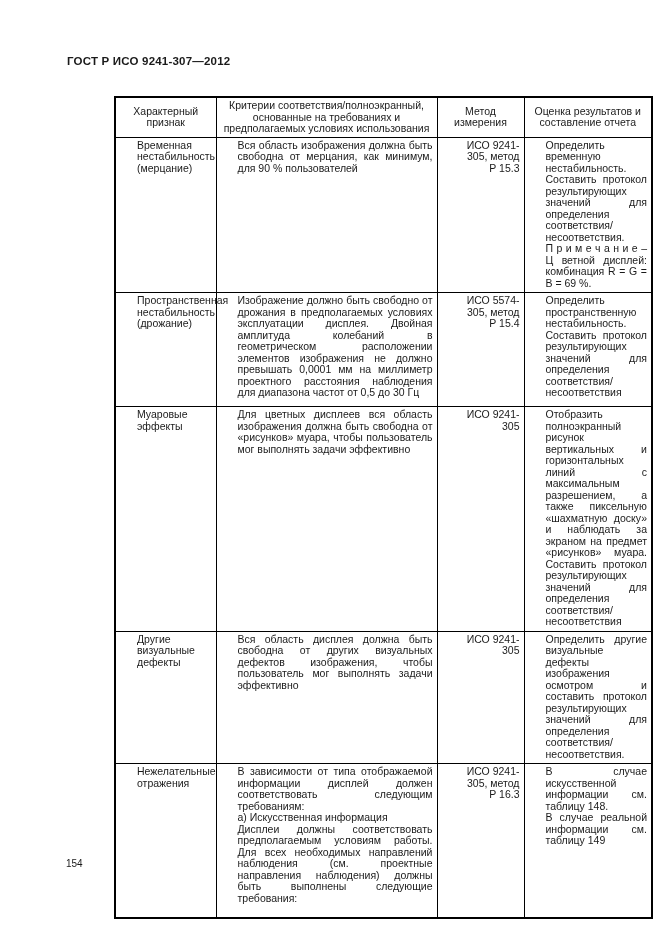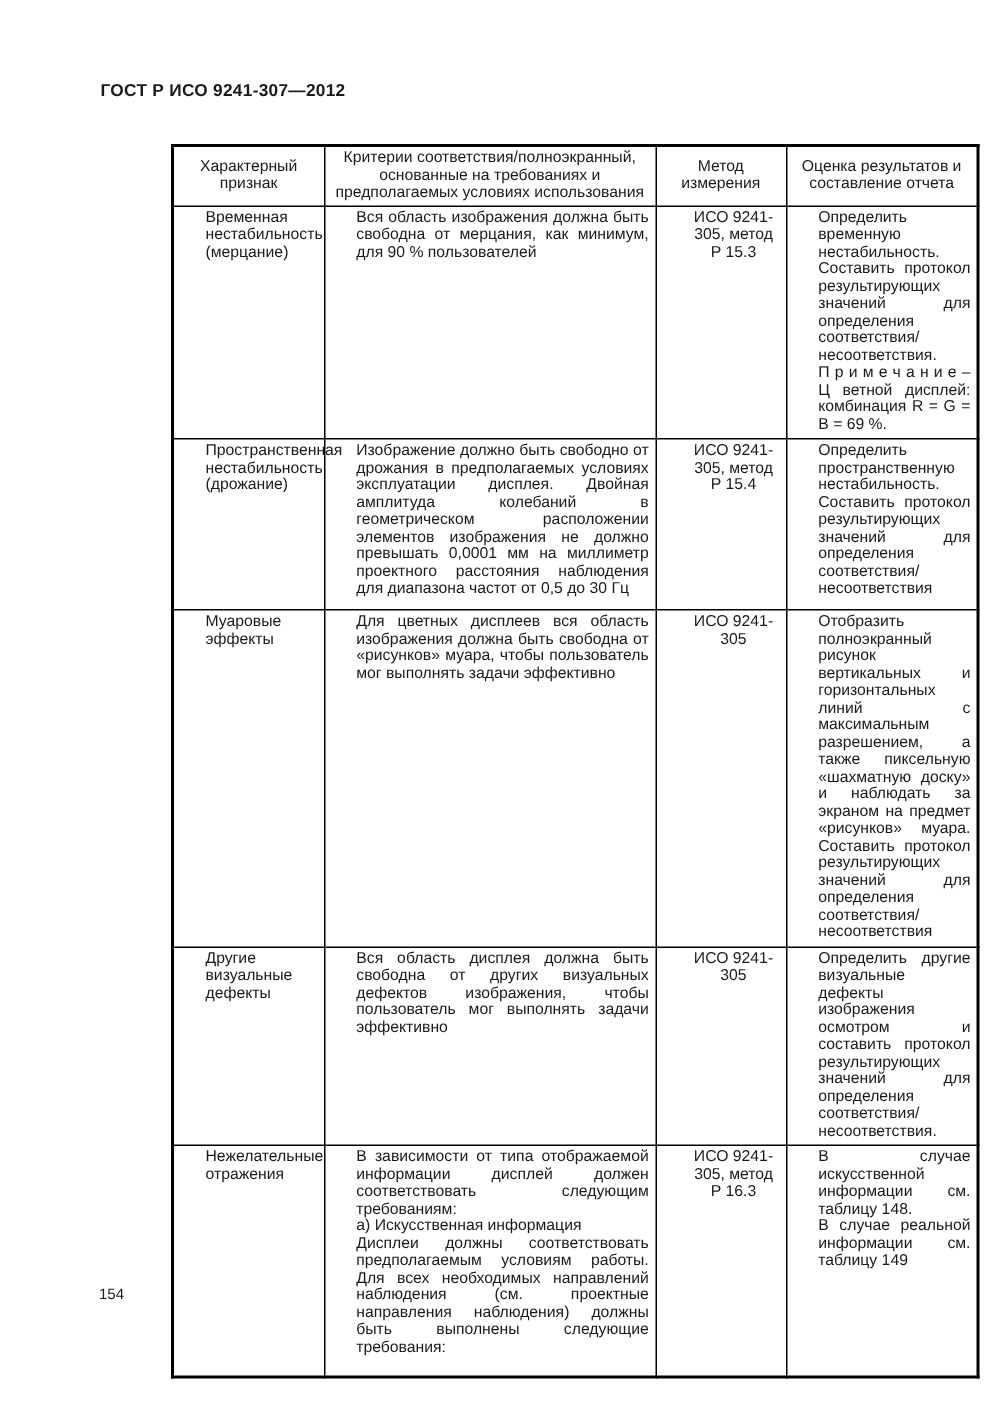--- a/index.html
+++ b/index.html
@@ -60,21 +60,21 @@
     padding: 2px 3px;
   }
   td {
     vertical-align: top;
     padding: 2px 4px 3px 21px;
     text-align: justify;
     white-space: pre-line;
     hyphens: auto;
     word-break: normal;
   }
-  td.method { text-align: center; hyphens: none; }
+  td.method { text-align: right; hyphens: none; }
   tr.r-header { height: 34px; }
   tr.r0 { height: 139px; }
   tr.r1 { height: 114px; }
   tr.r2 { height: 193px; }
   tr.r3 { height: 117px; }
   tr.r4 { height: 154px; }
   .page-number {
     position: absolute;
     left: 66px; top: 858px;
     font-size: 10px;
@@ -107,21 +107,21 @@
       <tr class="r0">
         <td class="feature">Временная нестабильность (мерцание)</td>
         <td class="criteria">Вся область изображения должна быть свободна от мерцания, как минимум, для 90 % пользователей</td>
         <td class="method">ИСО 9241-305, метод Р 15.3</td>
         <td class="evaluation">Определить временную нестабильность. Составить протокол результирующих значений для определения соответствия/несоответствия.
 П р и м е ч а н и е  –  Ц ветной дисплей: комбинация R = G = B = 69 %.</td>
       </tr>
       <tr class="r1">
         <td class="feature">Пространственная нестабильность (дрожание)</td>
         <td class="criteria">Изображение должно быть свободно от дрожания в предполагаемых условиях эксплуатации дисплея. Двойная амплитуда колебаний в геометрическом расположении элементов изображения не должно превышать 0,0001 мм на миллиметр проектного расстояния наблюдения для диапазона частот от 0,5 до 30 Гц</td>
-        <td class="method">ИСО 9241-305, метод Р 15.4</td>
+        <td class="method">ИСО 5574-305, метод Р 15.4</td>
         <td class="evaluation">Определить пространственную нестабильность. Составить протокол результирующих значений для определения соответствия/несоответствия</td>
       </tr>
       <tr class="r2">
         <td class="feature">Муаровые эффекты</td>
         <td class="criteria">Для цветных дисплеев вся область изображения должна быть свободна от «рисунков» муара, чтобы пользователь мог выполнять задачи эффективно</td>
         <td class="method">ИСО 9241-305</td>
         <td class="evaluation">Отобразить полноэкранный рисунок вертикальных и горизонтальных линий с максимальным разрешением, а также пиксельную «шахматную доску» и наблюдать за экраном на предмет «рисунков» муара. Составить протокол результирующих значений для определения соответствия/несоответствия</td>
       </tr>
       <tr class="r3">
         <td class="feature">Другие визуальные дефекты</td>

